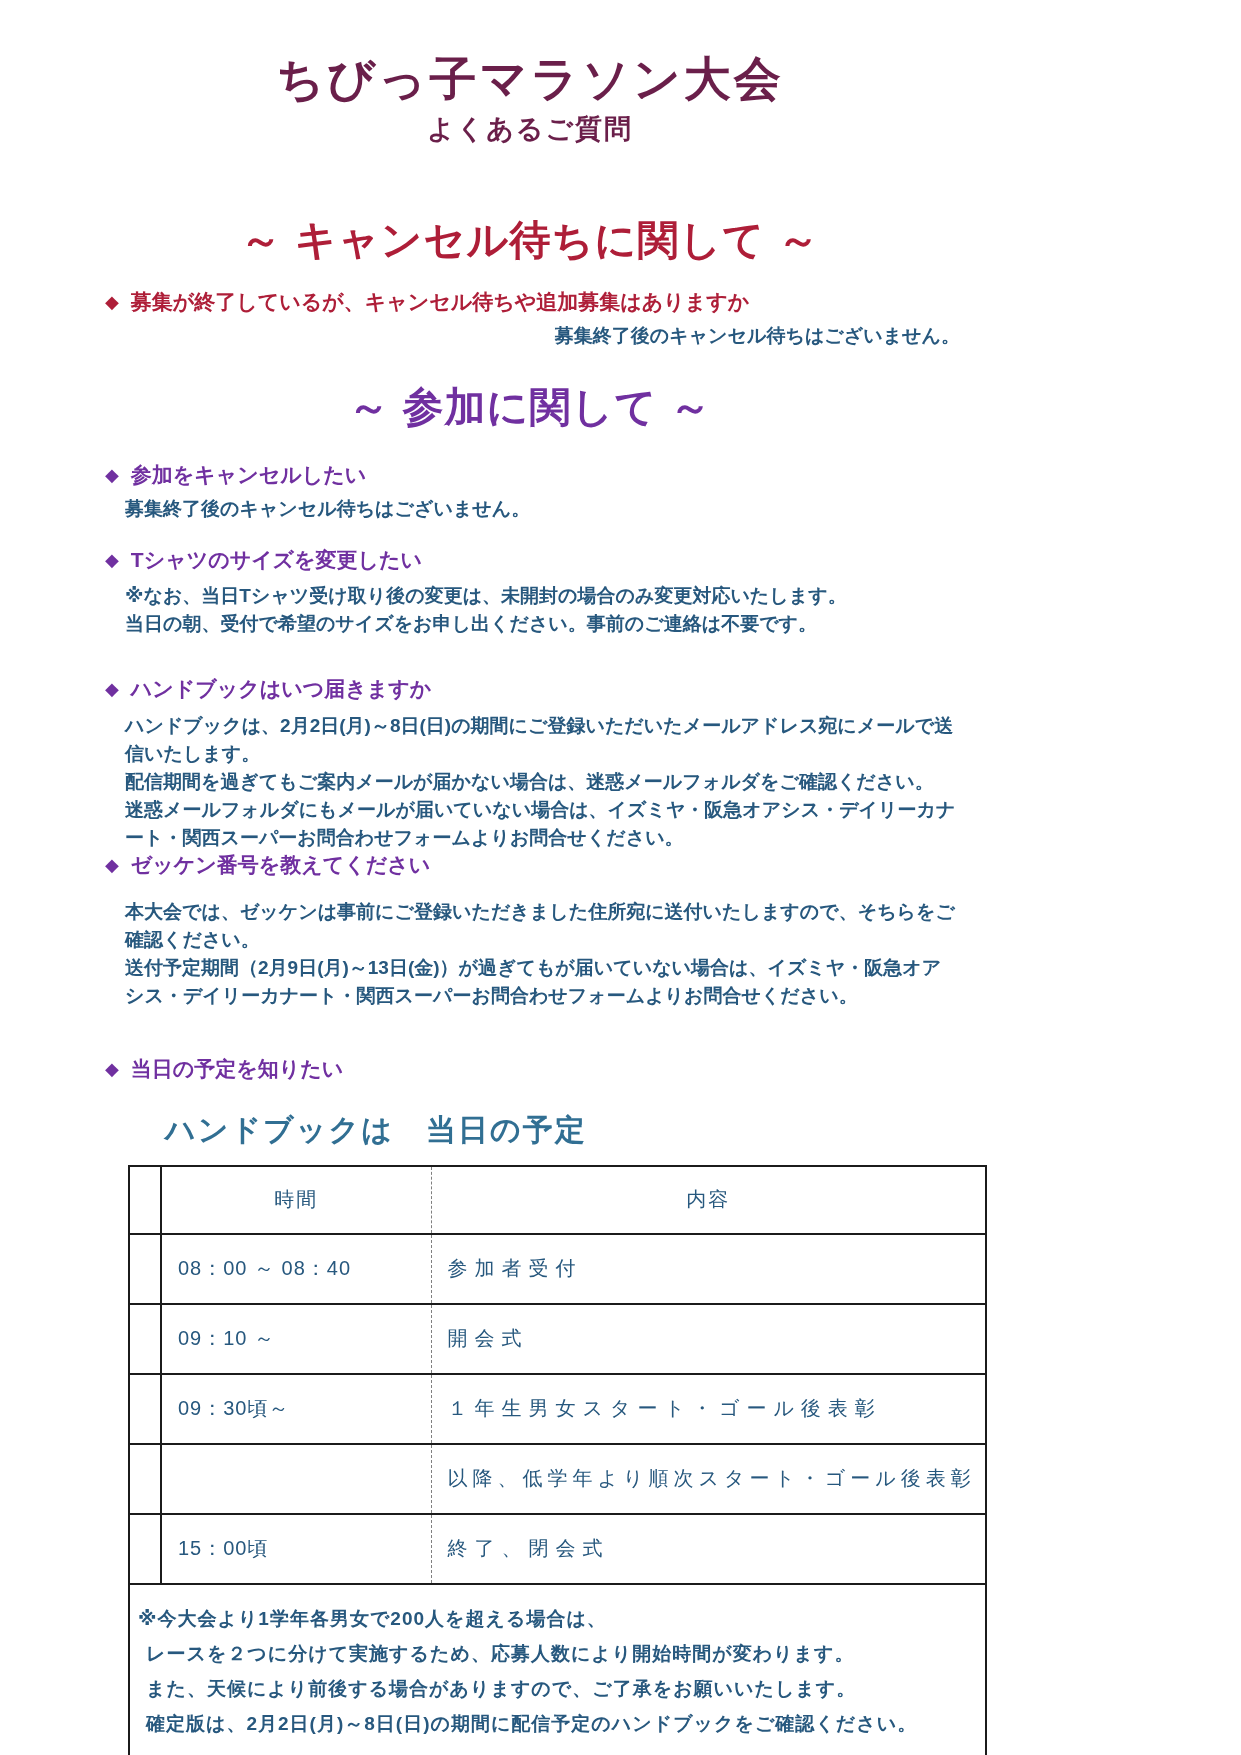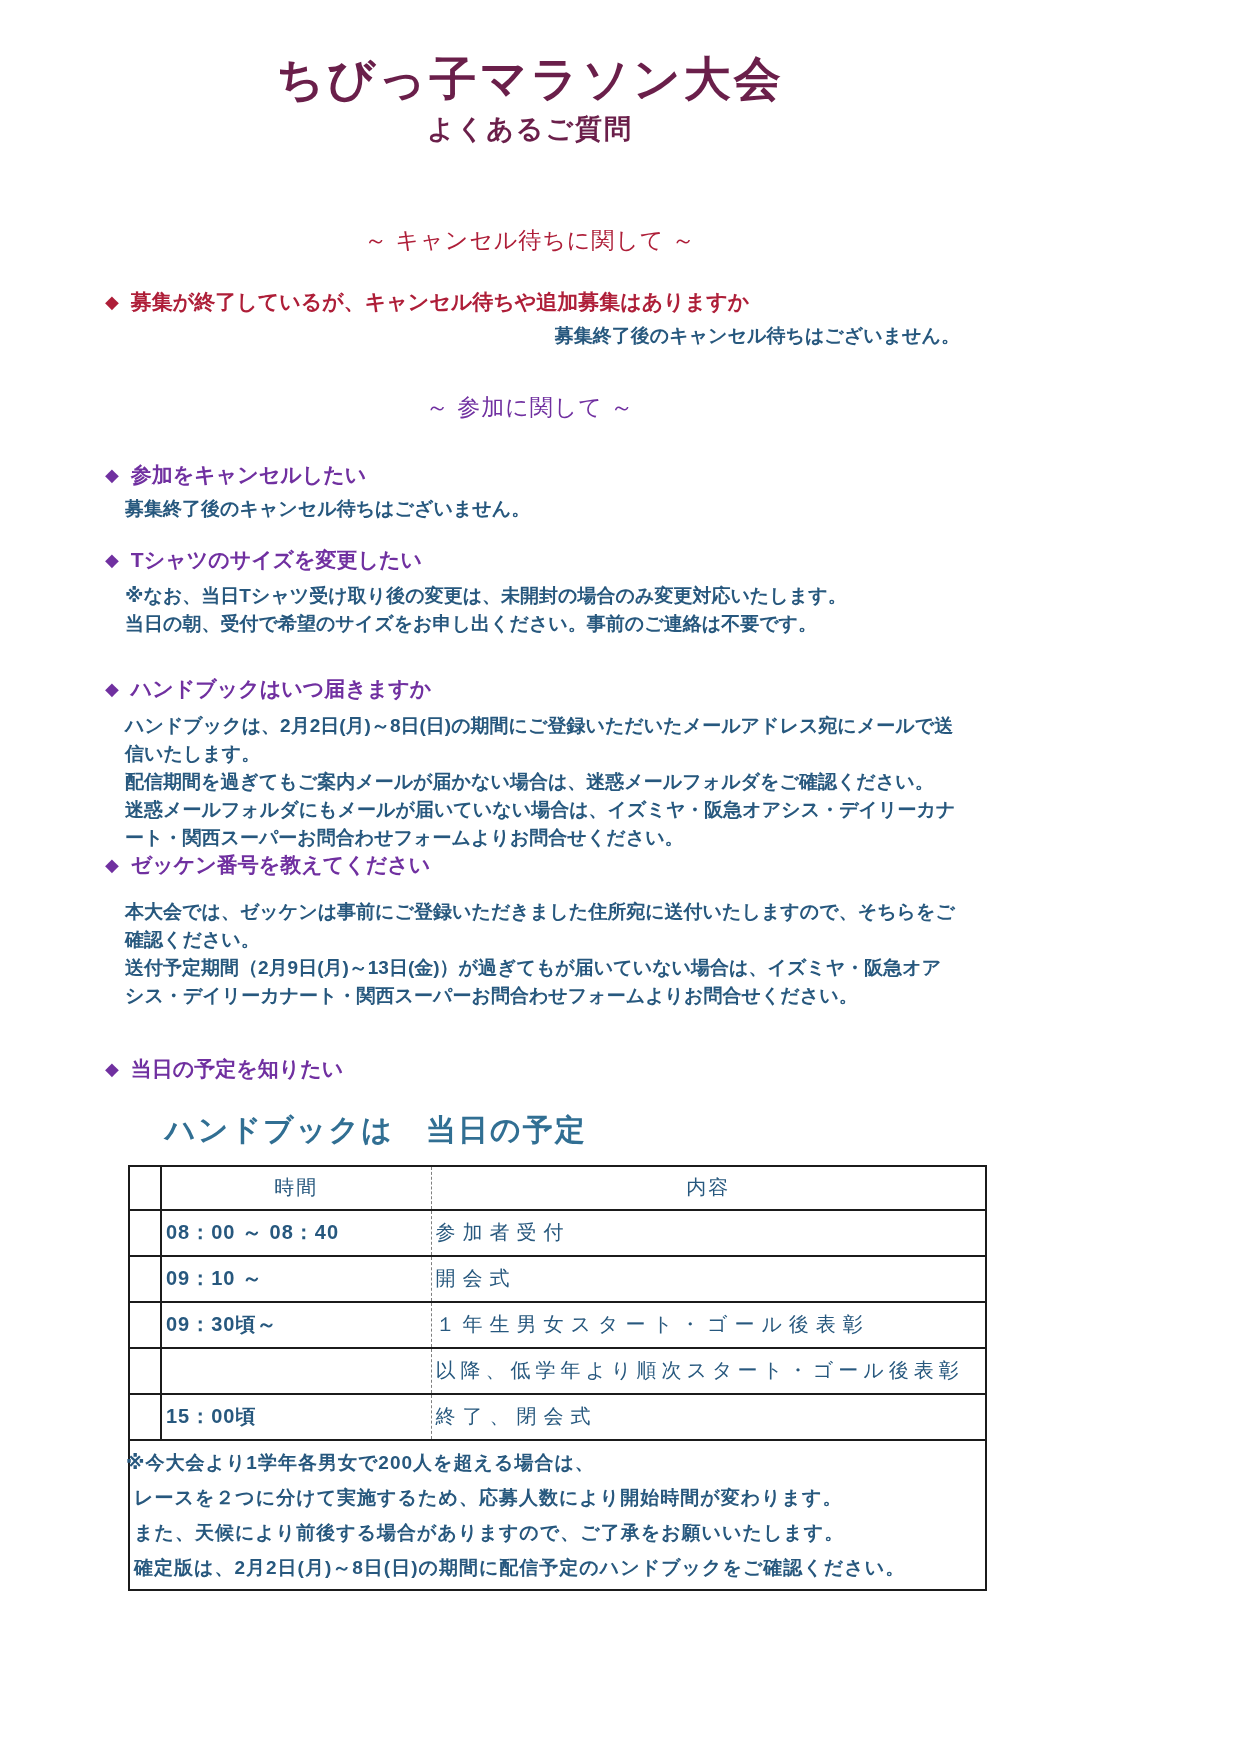--- a/index.html
+++ b/index.html
@@ -13,21 +13,21 @@
 
   .page-title{
     font-size:47px;font-weight:900;letter-spacing:3px;
     color:#6a1f4a;line-height:1.25;margin:0;
   }
   .page-subtitle{
     font-size:27px;font-weight:900;letter-spacing:2px;
     color:#6a1f4a;margin:2px 0 0 0;
   }
   .section-heading{
-    font-size:23px;font-weight:400;letter-spacing:1px;
+    font-size:41px;font-weight:700;letter-spacing:1px;
     line-height:42px;margin:8px;
   }
   .sec-red{color:#ae1e38;margin-top:72px;}
   .sec-purple{color:#7030a0;margin-top:36px;}
 
   .q{
     font-size:21px;font-weight:700;line-height:26px;
     color:#7030a0;margin:0;
   }
   .q.red{color:#ae1e38;}
@@ -50,28 +50,28 @@
   .sched-title{
     color:#316f93;font-size:30px;font-weight:900;letter-spacing:2px;
     margin:28px 0 0 60px;
   }
   table.sched{
     border-collapse:collapse;table-layout:fixed;
     width:857px;margin:14px 0 0 23px;
   }
   table.sched td{
     border-top:2px solid #1b1b1b;border-bottom:2px solid #1b1b1b;
-    padding:4px;overflow:visible;
+    padding:16px;overflow:visible;
   }
   td.col-idx{border-left:2px solid #1b1b1b;border-right:2px solid #1b1b1b;}
   td.col-time{border-right:1px dashed #7f7f7f;}
   td.col-content{border-right:2px solid #1b1b1b;}
   tr.hdr td{height:34px;text-align:center;font-size:20px;font-weight:500;letter-spacing:2px;}
   tr.row td{height:36px;font-size:20px;}
-  td.time-cell{padding-left:46px;font-weight:700;letter-spacing:1px;white-space:nowrap;}
+  td.time-cell{padding-left:46px;font-weight:400;letter-spacing:1px;white-space:nowrap;}
   td.content-cell{padding-left:20px;font-weight:400;letter-spacing:7px;white-space:nowrap;}
   td.content-cell.justify{letter-spacing:5px;}
   td.notes-cell{
     border:2px solid #1b1b1b;
     padding:12px 8px 14px 32px;
   }
   .notes p{
     margin:0;font-size:19px;font-weight:700;line-height:35px;letter-spacing:1px;
   }
   .notes p:first-child{margin-left:-8px;}

